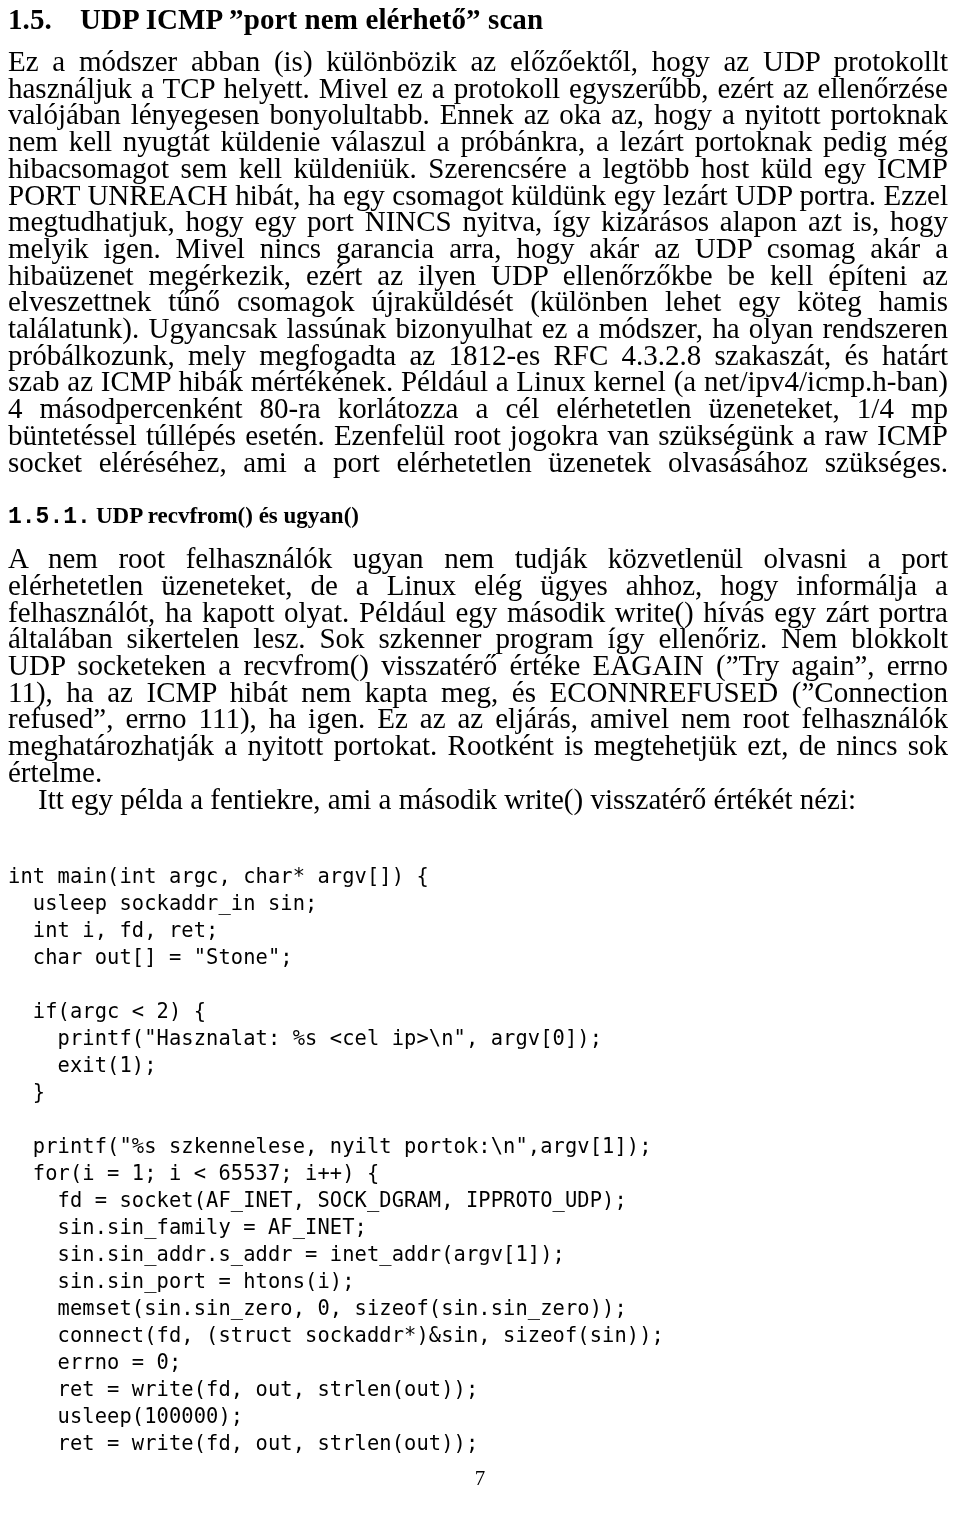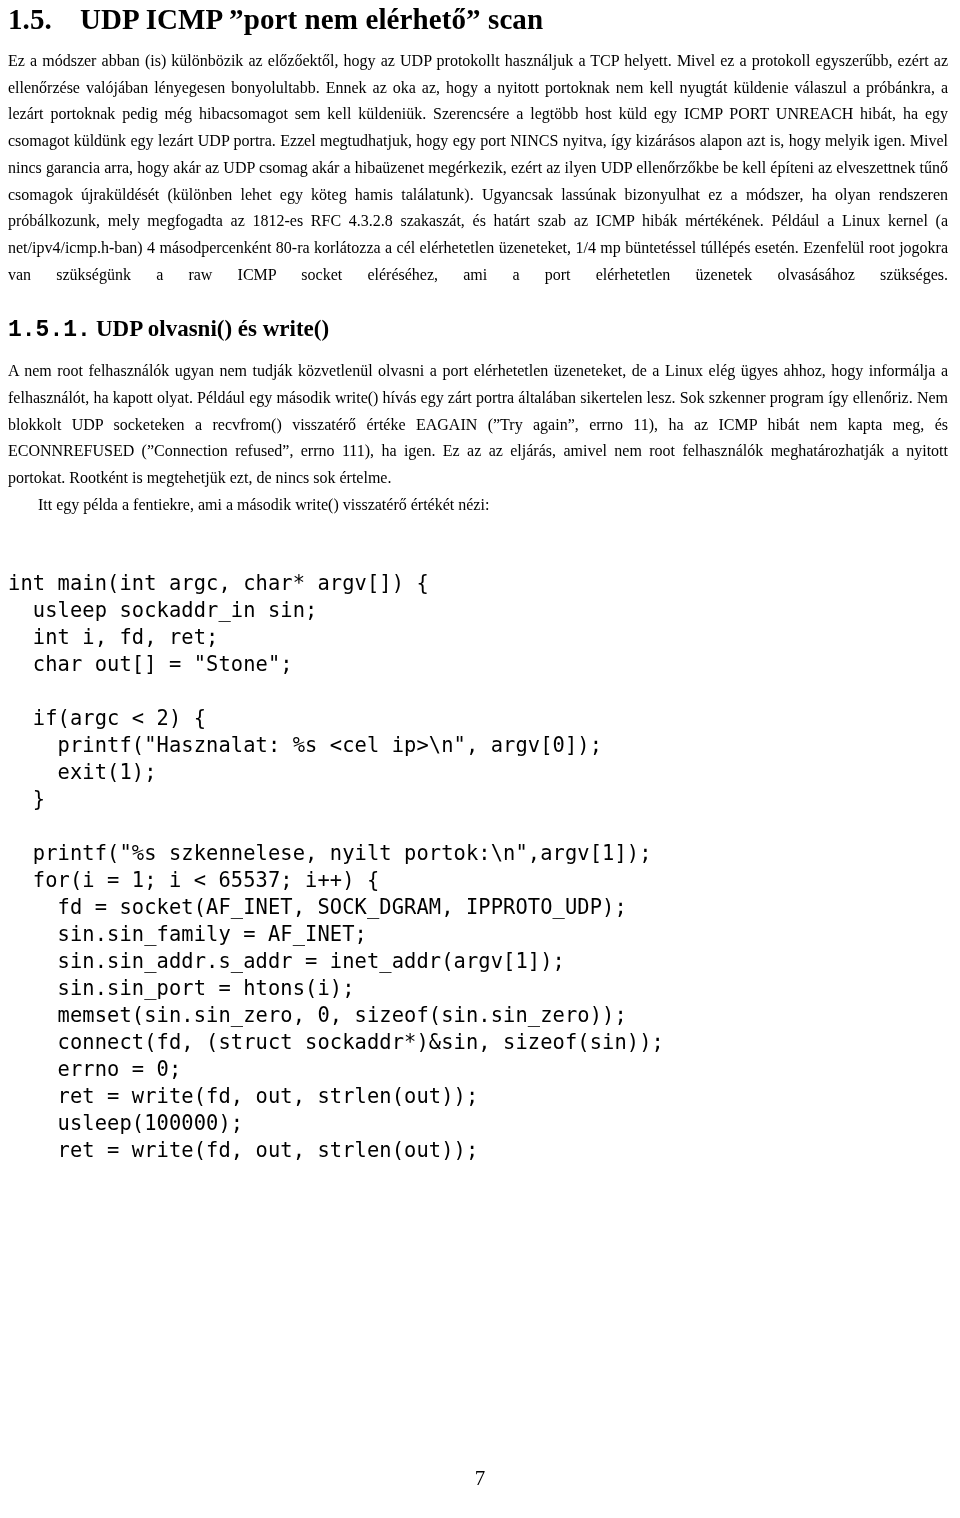--- a/index.html
+++ b/index.html
@@ -58,21 +58,21 @@
     white-space: nowrap;
   }
   h2.subsection-heading .num {
     display: inline-block;
     min-width: 88px;
     font-family: Liberation Mono, monospace;
   }
 
   
   p.body {
-    font-size: 16px;
+    font-size: 29px;
     line-height: 26.7px;
     margin: 0;
     padding: 0;
     text-align: justify;
     text-justify: inter-word;
     hyphens: none;
     word-spacing: 0px;
   }
   p.body.indent {
     text-indent: 30px;
@@ -121,21 +121,21 @@
       <span class="num">1.5.</span><span>UDP ICMP ”port nem elérhető” scan</span>
     </h1>
 
     <div class="gap-after-h1"></div>
 
     <p class="body force-just">Ez a módszer abban (is) különbözik az előzőektől, hogy az UDP protokollt használjuk a TCP helyett. Mivel ez a protokoll egyszerűbb, ezért az ellenőrzése valójában lényegesen bonyolultabb. Ennek az oka az, hogy a nyitott portoknak nem kell nyugtát küldenie válaszul a próbánkra, a lezárt portoknak pedig még hibacsomagot sem kell küldeniük. Szerencsére a legtöbb host küld egy ICMP PORT UNREACH hibát, ha egy csomagot küldünk egy lezárt UDP portra. Ezzel megtudhatjuk, hogy egy port NINCS nyitva, így kizárásos alapon azt is, hogy melyik igen. Mivel nincs garancia arra, hogy akár az UDP csomag akár a hibaüzenet megérkezik, ezért az ilyen UDP ellenőrzőkbe be kell építeni az elveszettnek tűnő csomagok újraküldését (különben lehet egy köteg hamis találatunk). Ugyancsak lassúnak bizonyulhat ez a módszer, ha olyan rendszeren próbálkozunk, mely megfogadta az 1812-es RFC 4.3.2.8 szakaszát, és határt szab az ICMP hibák mértékének. Például a Linux kernel (a net/ipv4/icmp.h-ban) 4 másodpercenként 80-ra korlátozza a cél elérhetetlen üzeneteket, 1/4 mp büntetéssel túllépés esetén. Ezenfelül root jogokra van szükségünk a raw ICMP socket eléréséhez, ami a port elérhetetlen üzenetek olvasásához szükséges.</p>
 
     <div class="gap-before-h2"></div>
 
     <h2 class="subsection-heading">
-      <span class="num">1.5.1.</span><span>UDP olvasni() és write()</span>
+      <span class="num">1.5.1.</span><span>UDP recvfrom() és ugyan()</span>
     </h2>
 
     <div class="gap-after-h2"></div>
 
     <p class="body">A nem root felhasználók ugyan nem tudják közvetlenül olvasni a port elérhetetlen üzeneteket, de a Linux elég ügyes ahhoz, hogy informálja a felhasználót, ha kapott olyat. Például egy második write() hívás egy zárt portra általában sikertelen lesz. Sok szkenner program így ellenőriz. Nem blokkolt UDP socketeken a recvfrom() visszatérő értéke EAGAIN (”Try again”, errno 11), ha az ICMP hibát nem kapta meg, és ECONNREFUSED (”Connection refused”, errno 111), ha igen. Ez az az eljárás, amivel nem root felhasználók meghatározhatják a nyitott portokat. Rootként is megtehetjük ezt, de nincs sok értelme.</p>
 
     <p class="body indent">Itt egy példa a fentiekre, ami a második write() visszatérő értékét nézi:</p>
 
     <div class="gap-before-code"></div>
 

